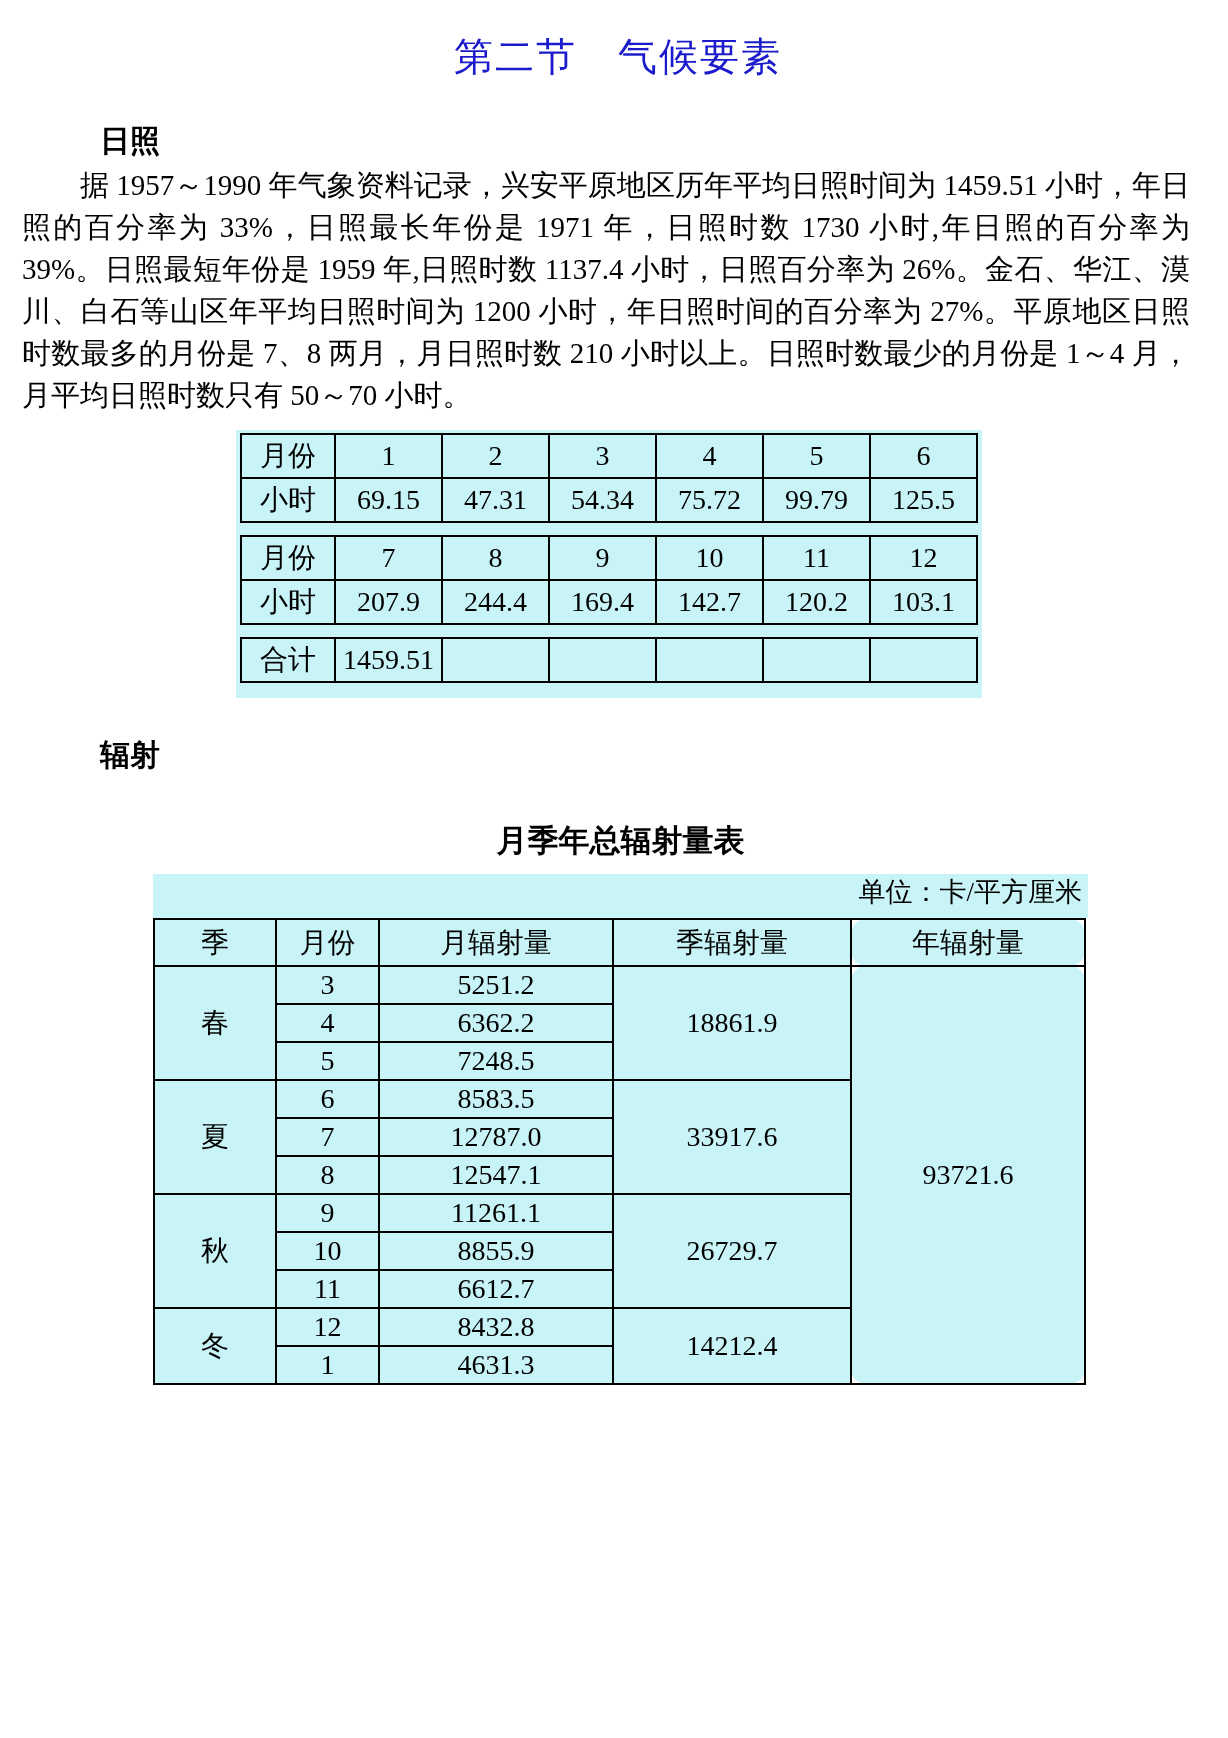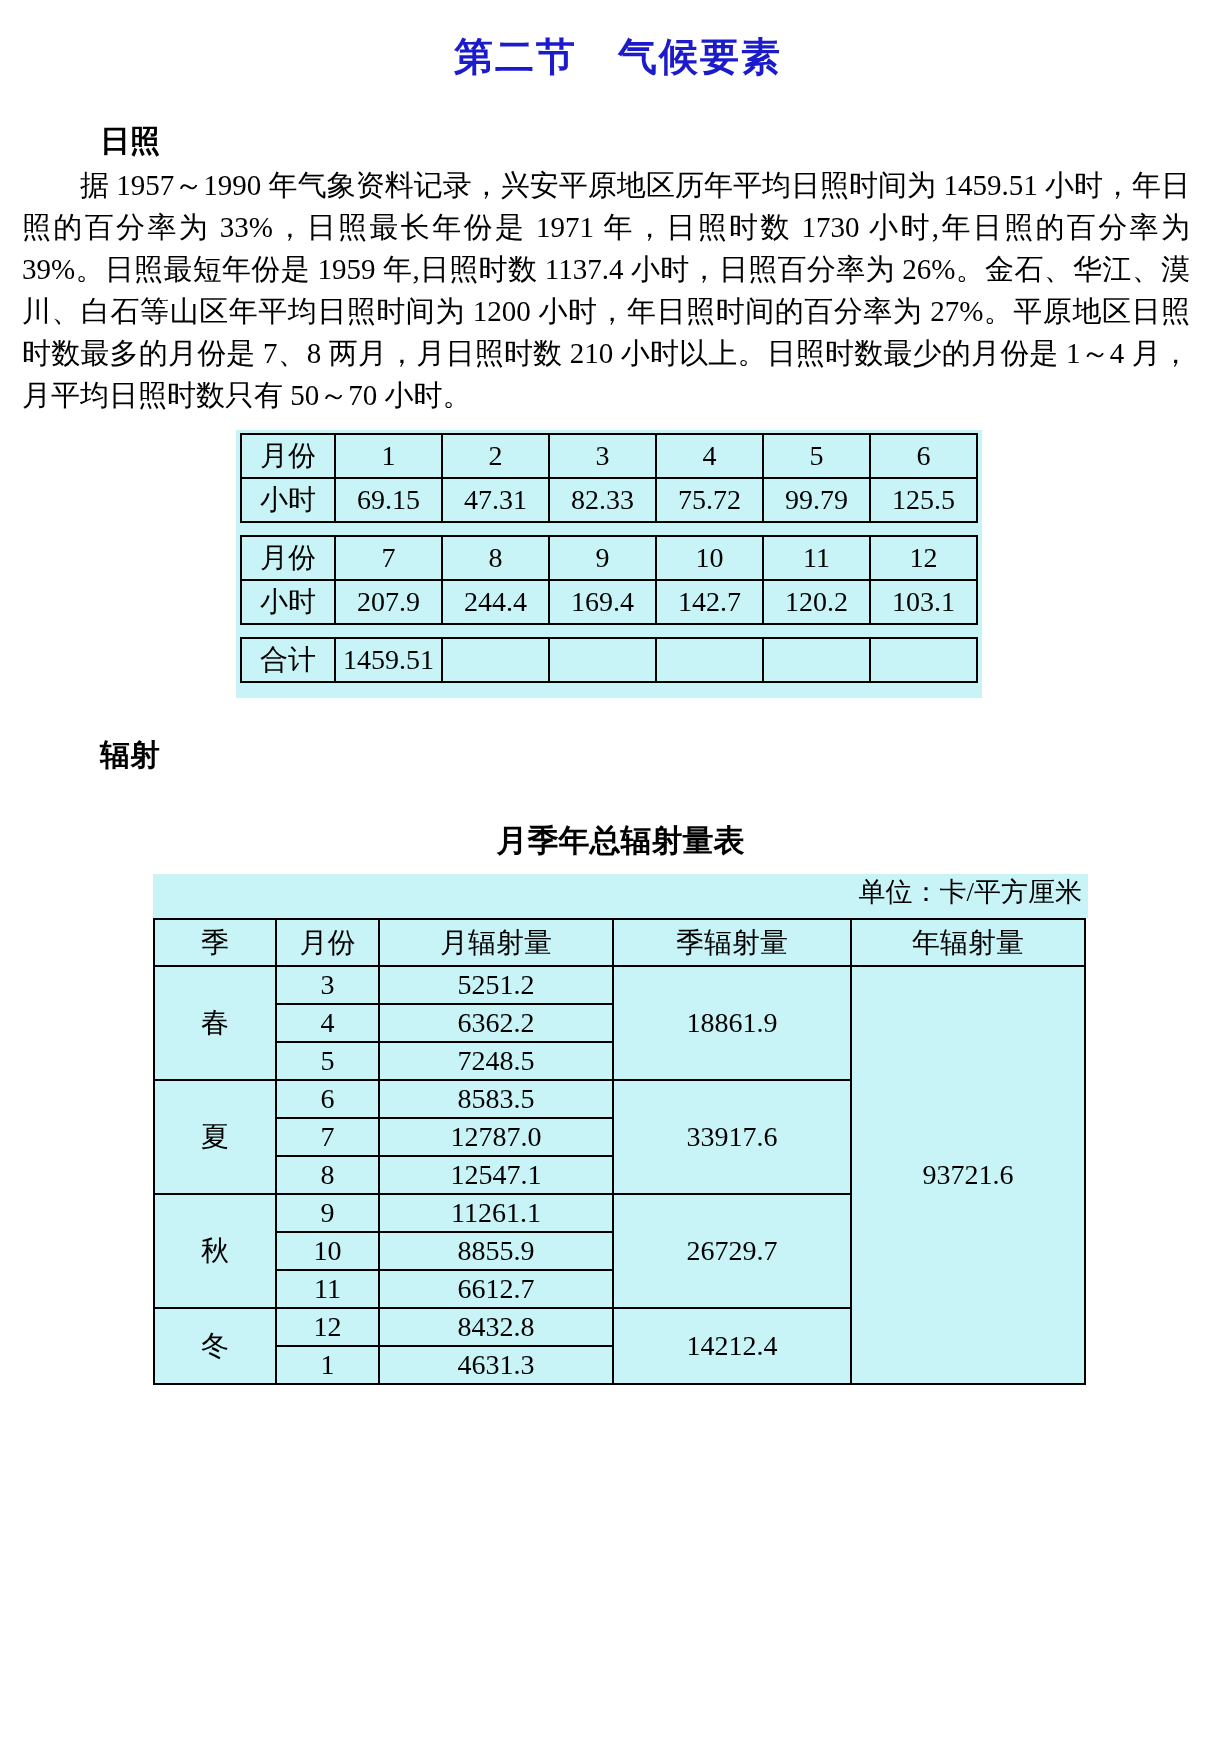--- a/index.html
+++ b/index.html
@@ -3,21 +3,21 @@
 <meta charset="utf-8">
 <style>
   html,body { margin:0; padding:0; background:#ffffff; }
   .page {
     width:1228px; height:1738px; overflow:hidden; background:#ffffff;
     font-family:"Liberation Serif","DejaVu Serif",serif; color:#000000;
     position:relative;
   }
   .doc-title {
     margin:30px 0 0 8px; text-align:center;
-    font-size:39px; font-weight:bold; color:#1b1bcb; letter-spacing:2px;
+    font-size:39px; font-weight:normal; color:#1b1bcb; letter-spacing:2px;
   }
   .sec-heading {
     margin:40px 0 0 100px; font-size:30px; font-weight:bold; line-height:34px;
   }
   .body-para {
     margin:6px 38px 0 22px; font-size:29px; line-height:42px;
     text-align:justify; text-indent:58px;
   }
   .tbl-title1 { margin:32px 0 0 238px; width:724px; text-align:center;
     font-size:31px; font-weight:bold; }
@@ -46,21 +46,21 @@
   table.t2 td {
     border:2px solid #000; background:#c9f4f7;
     text-align:center; font-size:28px; padding:0;
   }
   table.t2 tr.hdr td { height:45px; }
   table.t2 tr.row td { height:36px; }
   .c-season { width:120px; }
   .c-month  { width:101px; }
   .c-mrad   { width:232px; }
   .c-srad   { width:236px; }
-  .c-yrad   { width:232px; }
+  .c-yrad   { width:232px;border-radius:15px; }
 </style>
 </head>
 <body>
 
 <div class="page">
 
   <h1 class="doc-title">第二节　气候要素</h1>
 
   <h2 class="sec-heading">日照</h2>
 
@@ -76,21 +76,21 @@
         <td>2</td>
         <td>3</td>
         <td>4</td>
         <td>5</td>
         <td>6</td>
       </tr>
       <tr>
         <td class="lbl">小时</td>
         <td>69.15</td>
         <td>47.31</td>
-        <td>82.33</td>
+        <td>54.34</td>
         <td>75.72</td>
         <td>99.79</td>
         <td>125.5</td>
       </tr>
     </tbody>
       </table>
     <table class="t1">
       <tbody>
           <tr>
         <td class="lbl">月份</td>

